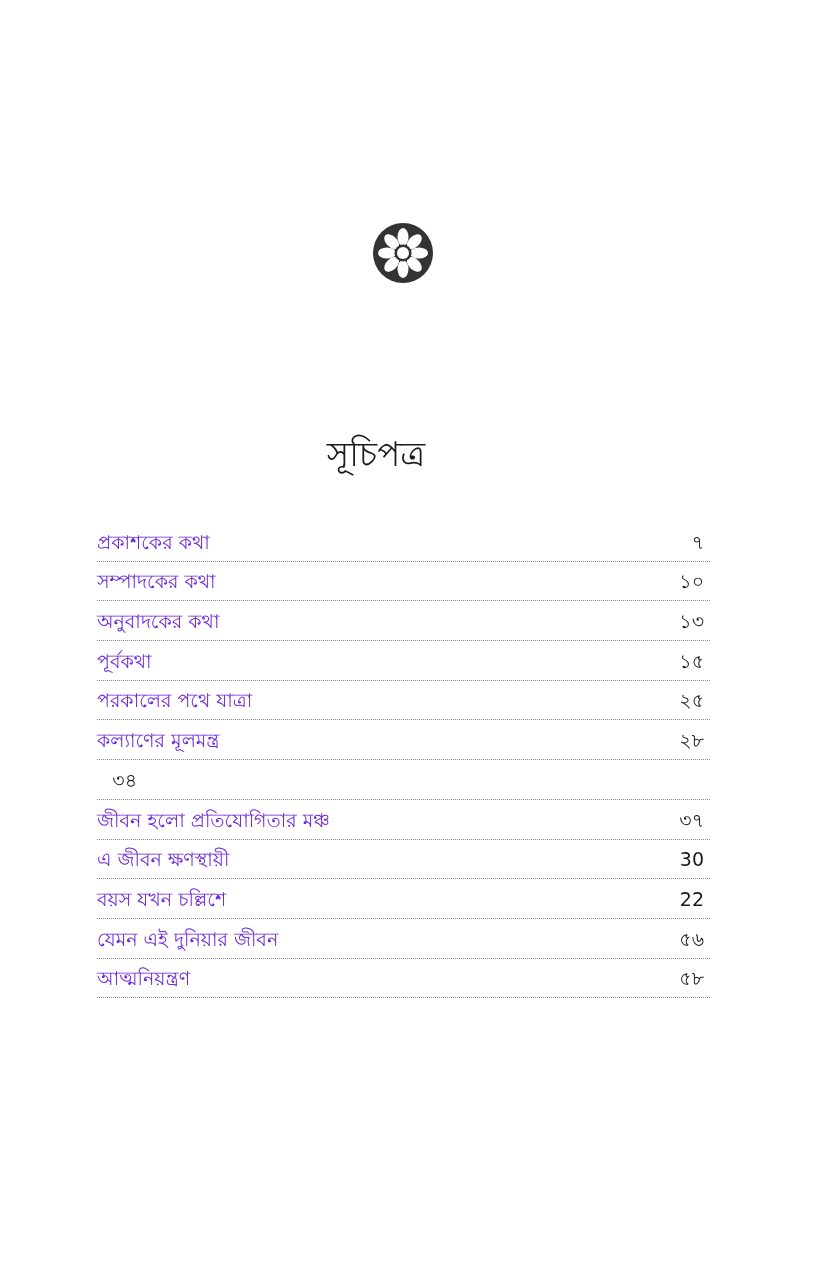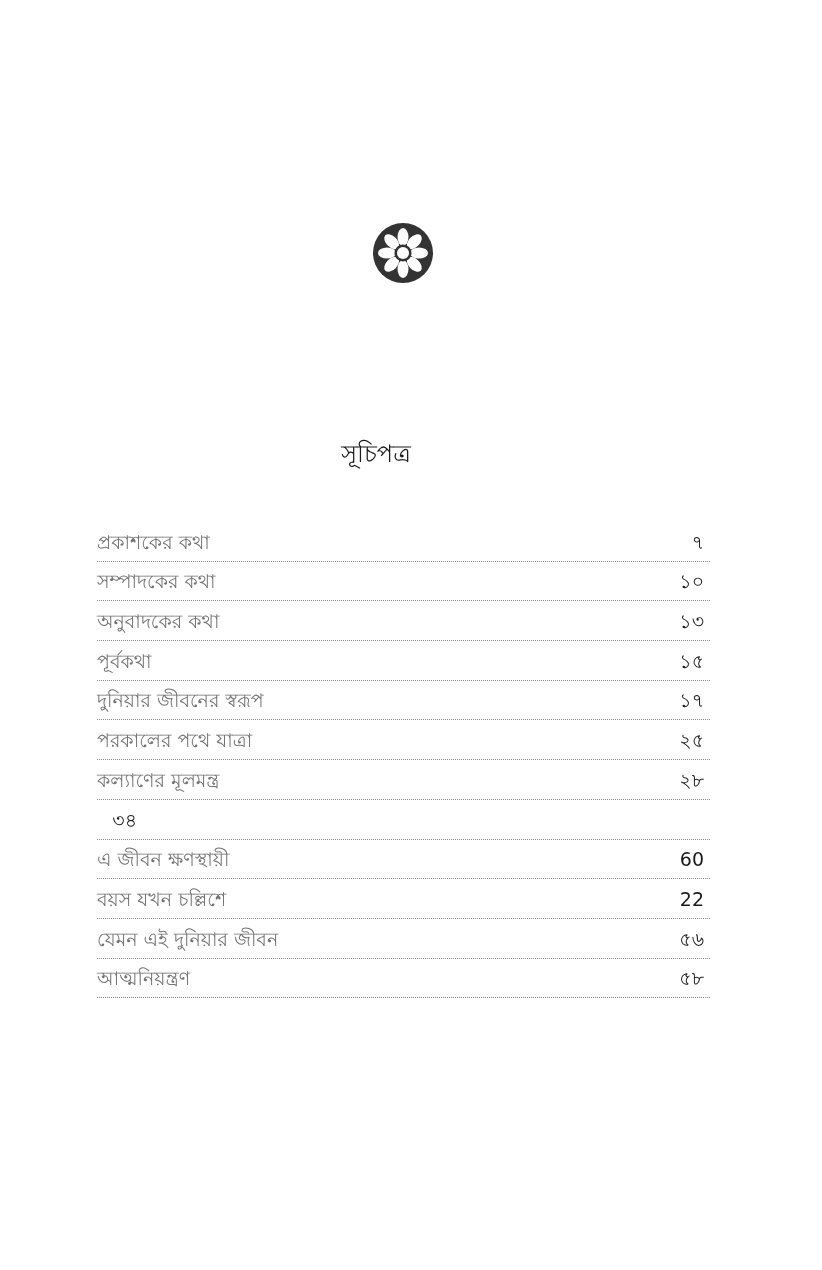--- a/index.html
+++ b/index.html
@@ -27,21 +27,21 @@
       top: 222px;
       width: 62px;
       height: 62px;
     }
     .title {
       position: absolute;
       left: 0;
       width: 752px;
       top: 430px;
       text-align: center;
-      font-size: 24px;
+      font-size: 34px;
       line-height: 48px;
       color: #1a1a1a;
       font-family: "DejaVu Sans", "Liberation Sans", sans-serif;
     }
     .toc {
       position: absolute;
       left: 97px;
       top: 522px;
       width: 613px;
       margin: 0;
@@ -56,21 +56,21 @@
       display: flex;
       align-items: flex-end;
       justify-content: space-between;
     }
     .toc-title {
       font-size: 19px;
       line-height: 26px;
       padding-bottom: 6px;
       padding-left: 0;
       white-space: nowrap;
-      color: #737373;
+      color: #6d28d9;
     }
     .toc-page {
       font-size: 19px;
       line-height: 26px;
       padding-bottom: 6px;
       padding-right: 6px;
       min-width: 40px;
       text-align: right;
       color: #1a1a1a;
     }
@@ -109,37 +109,37 @@
     </li>
     <li class="toc-row">
       <span class="toc-title">অনুবাদকের কথা</span>
       <span class="toc-page">১৩</span>
     </li>
     <li class="toc-row">
       <span class="toc-title">পূর্বকথা</span>
       <span class="toc-page">১৫</span>
     </li>
     <li class="toc-row">
-      <span class="toc-title">দুনিয়ার জীবনের স্বরূপ</span>
-      <span class="toc-page">১৭</span>
-    </li>
-    <li class="toc-row">
       <span class="toc-title">পরকালের পথে যাত্রা</span>
       <span class="toc-page">২৫</span>
     </li>
     <li class="toc-row">
       <span class="toc-title">কল্যাণের মূলমন্ত্র</span>
       <span class="toc-page">২৮</span>
     </li>
     <li class="toc-row">
       <span class="toc-page">৩৪</span>
     </li>
     <li class="toc-row">
+      <span class="toc-title">জীবন হলো প্রতিযোগিতার মঞ্চ</span>
+      <span class="toc-page">৩৭</span>
+    </li>
+    <li class="toc-row">
       <span class="toc-title">এ জীবন ক্ষণস্থায়ী</span>
-      <span class="toc-page">60</span>
+      <span class="toc-page">30</span>
     </li>
     <li class="toc-row">
       <span class="toc-title">বয়স যখন চল্লিশে</span>
       <span class="toc-page">22</span>
     </li>
     <li class="toc-row">
       <span class="toc-title">যেমন এই দুনিয়ার জীবন</span>
       <span class="toc-page">৫৬</span>
     </li>
     <li class="toc-row">

